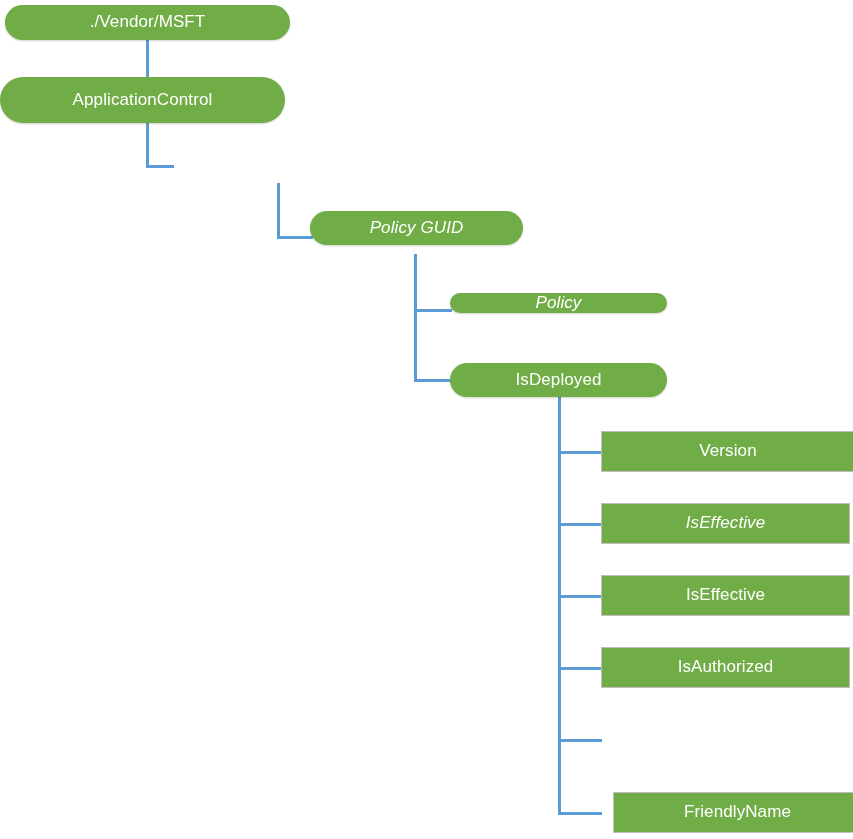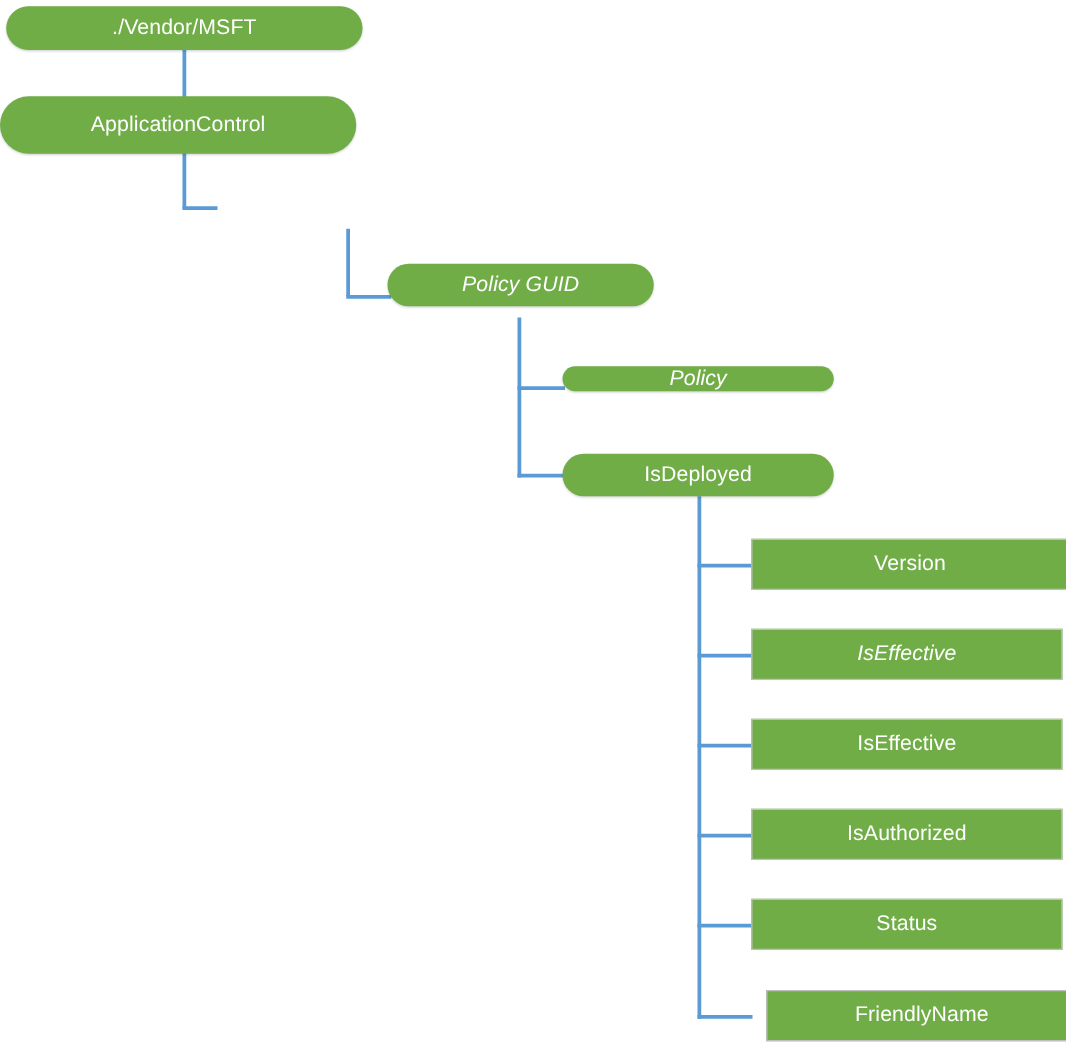--- a/index.html
+++ b/index.html
@@ -98,17 +98,16 @@
   <div class="node" style="left:450px; top:363px; width:217px; height:34px;">IsDeployed</div>
 
   <div class="leaf" style="left:601px; top:431px; width:254px; height:41px;">Version</div>
 
   <div class="leaf" style="left:601px; top:503px; width:249px; height:41px;font-style:italic;">IsEffective</div>
 
   <div class="leaf" style="left:601px; top:575px; width:249px; height:41px;">IsEffective</div>
 
   <div class="leaf" style="left:601px; top:647px; width:249px; height:41px;">IsAuthorized</div>
 
-  <div class="leaf" style="left:601px; top:719px; width:249px; height:41px;">Status</div>
 
   <div class="leaf" style="left:601px; top:792px; width:249px; height:41px;margin-left:12px;">FriendlyName</div>
 
 </div>
 
 </body></html>

